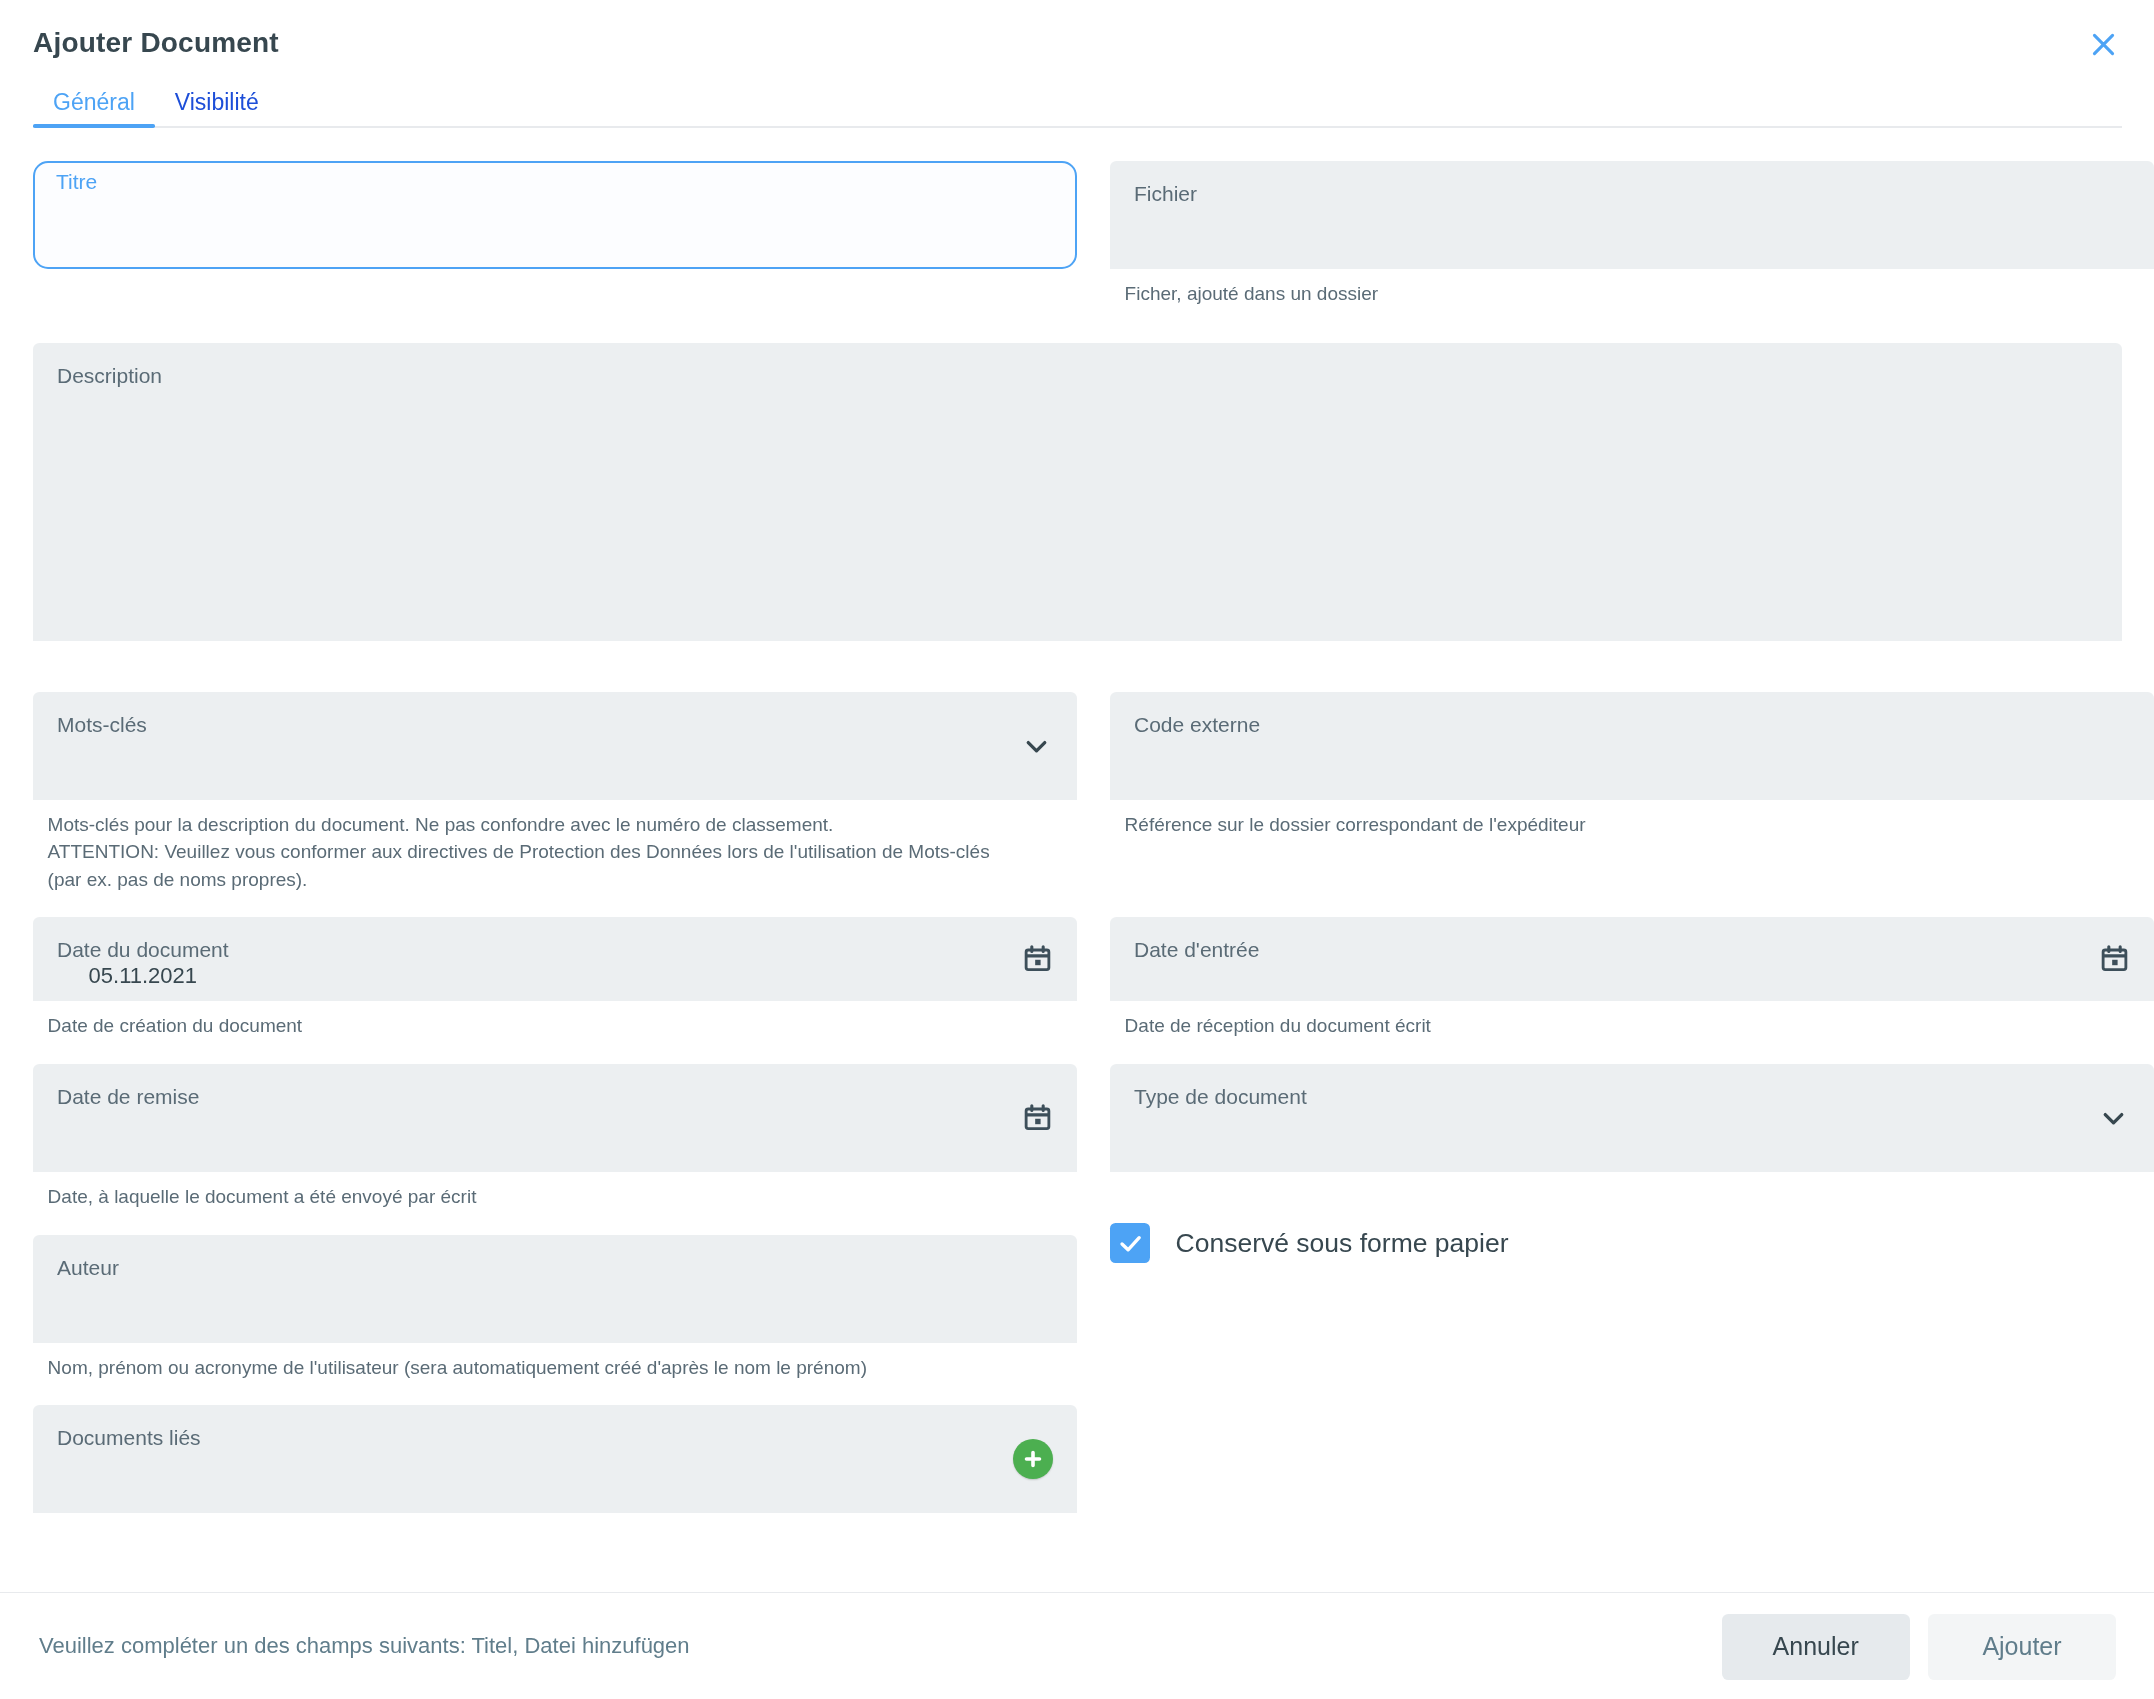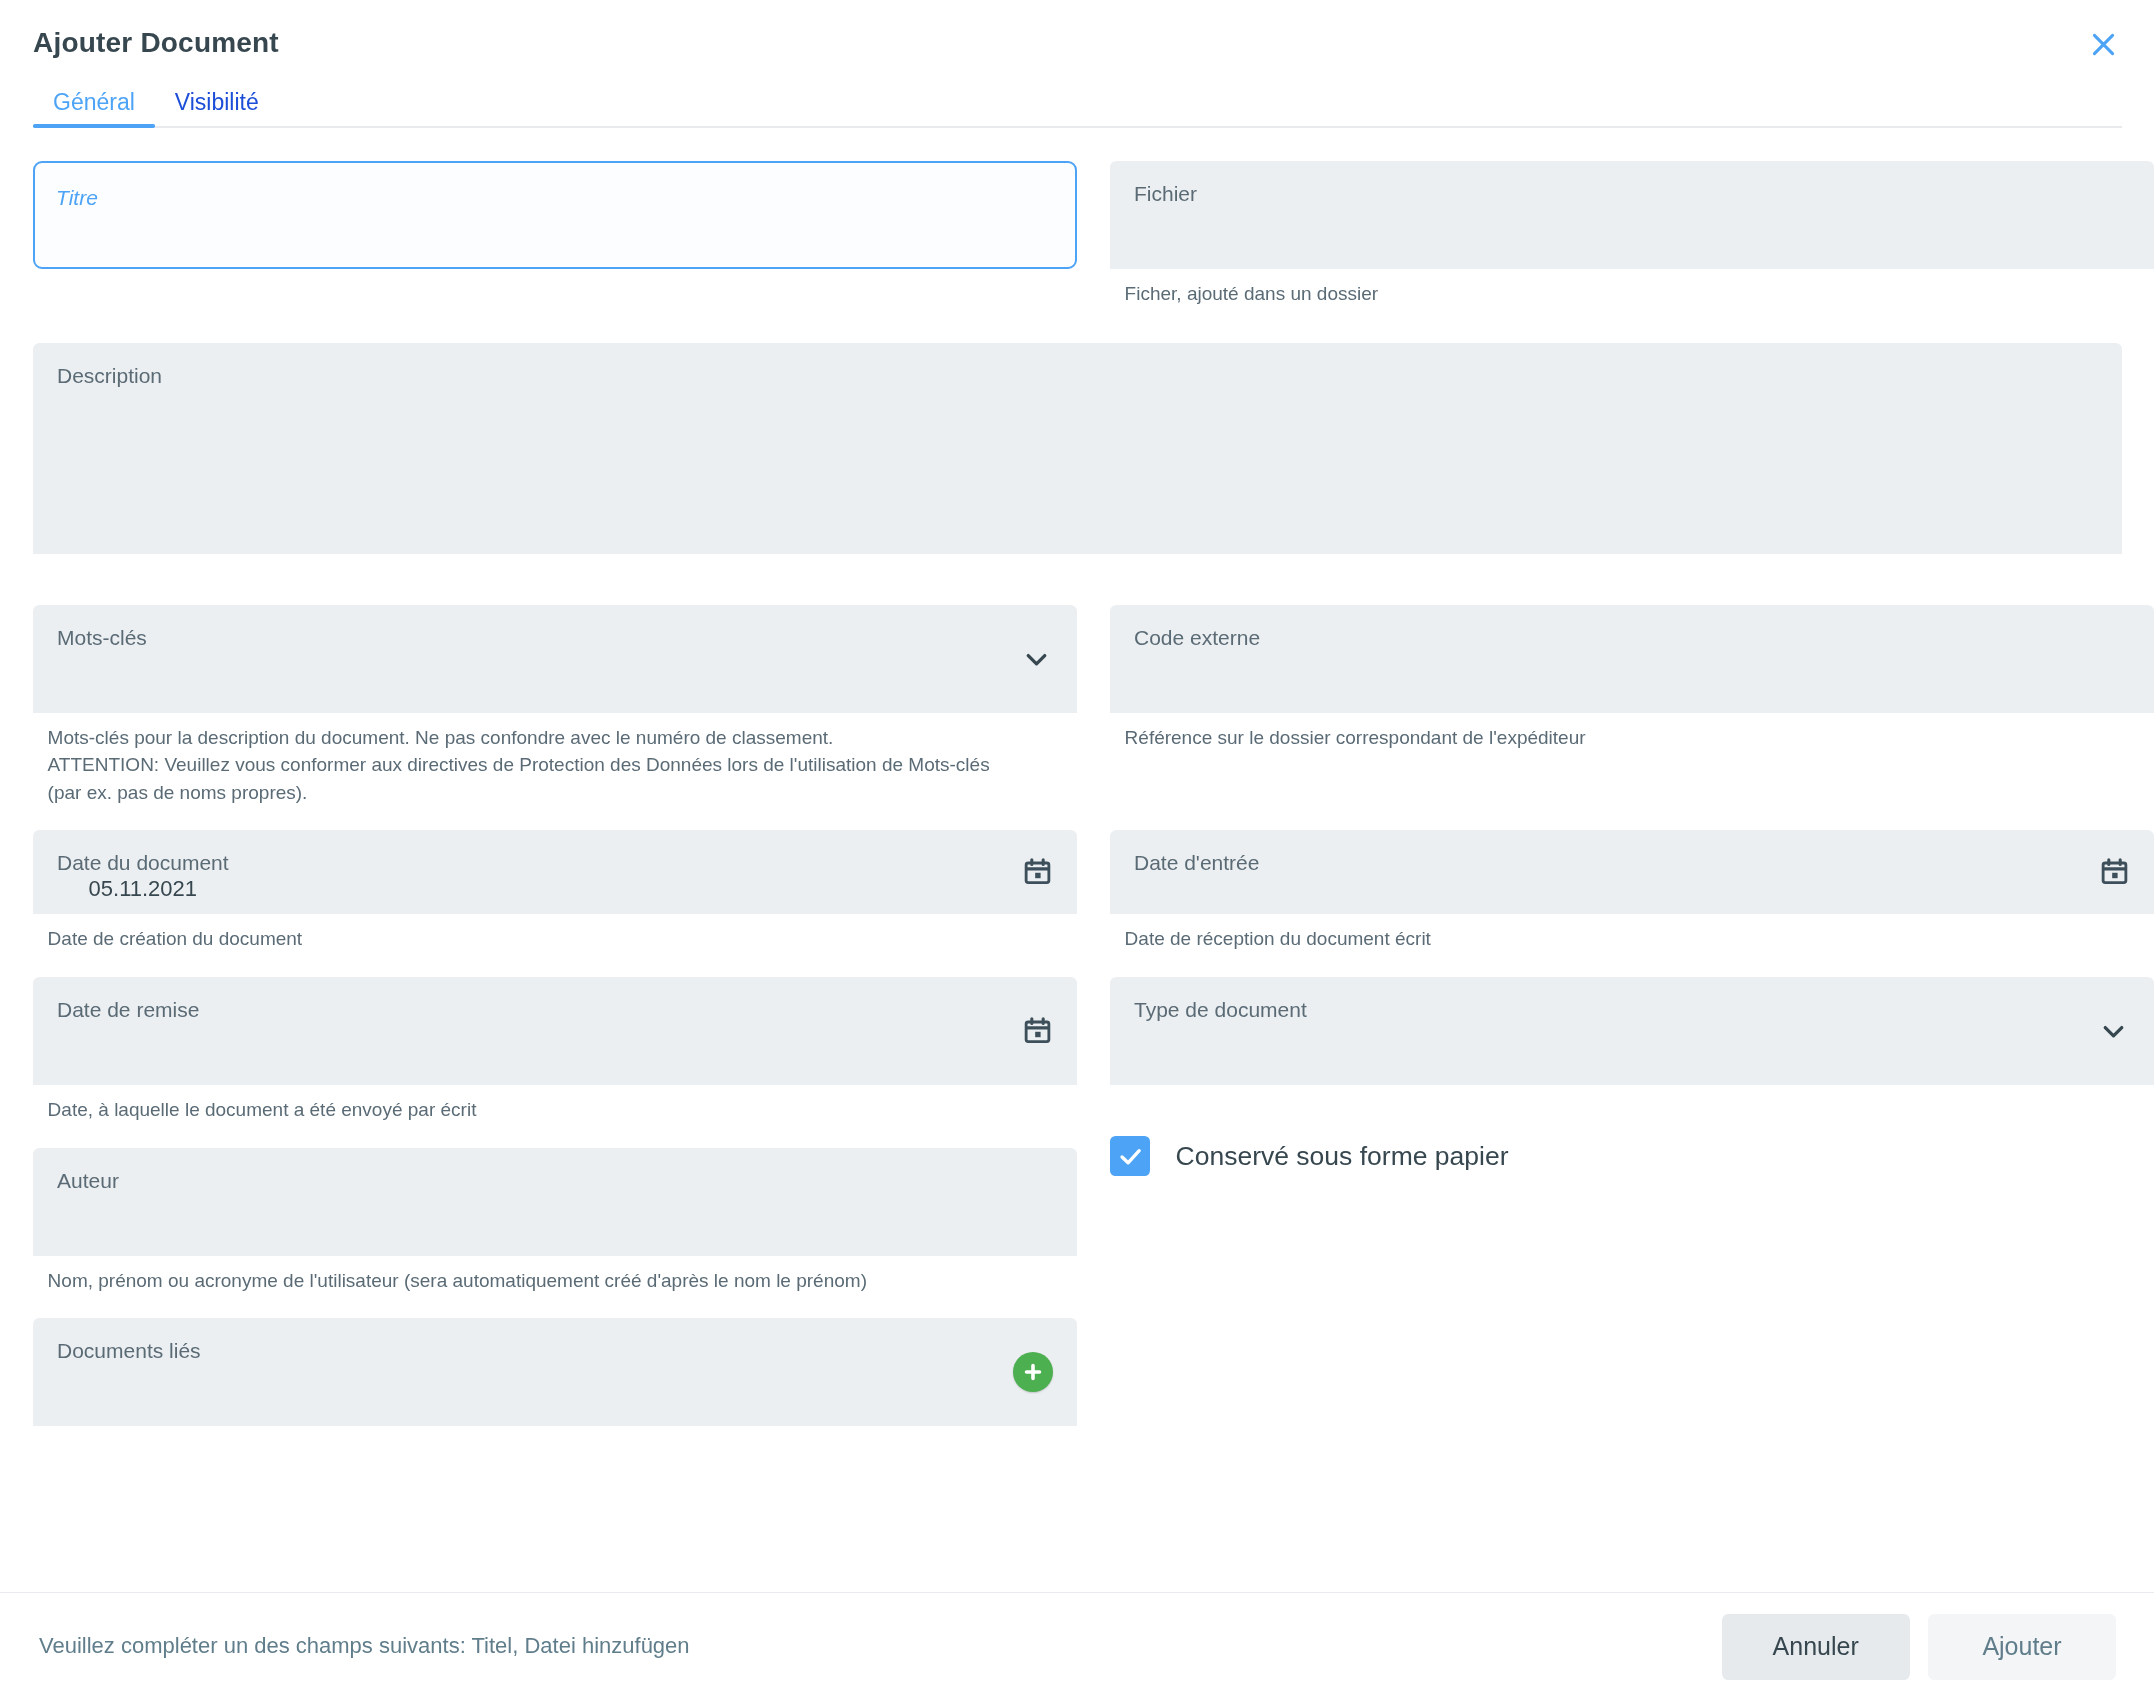--- a/index.html
+++ b/index.html
@@ -85,28 +85,27 @@
   .col-full { width: 100%; }
   .control {
     background: #eceff1;
     border-radius: 6.4px 6.4px 0 0;
     position: relative;
     padding: 20px 24px;
     display: flex;
     align-items: flex-start;
   }
   .control.h-input { height: 108px; }
-  .control.h-textarea { height: 211px; }
+  .control.h-textarea { height: 298px; }
   .control.h-date { height: 84px; align-items: flex-start; text-align: center; }
   .control.focused {
     background: #fcfdff;
     border: 2.7px solid #4da3f5;
-    border-radius: 9px;
-    padding: 22px 21px;
-    font-style: italic;
+    border-radius: 15px;
+    padding: 6px 21px;
   }
   .ctrl-label {
     font-size: 21px;
     color: #5a6b76;
     line-height: 1.2;
     pointer-events: none;
   }
   .control.focused .ctrl-label { color: #4da3f5; }
   .ctrl-value {
     font-size: 22px;

